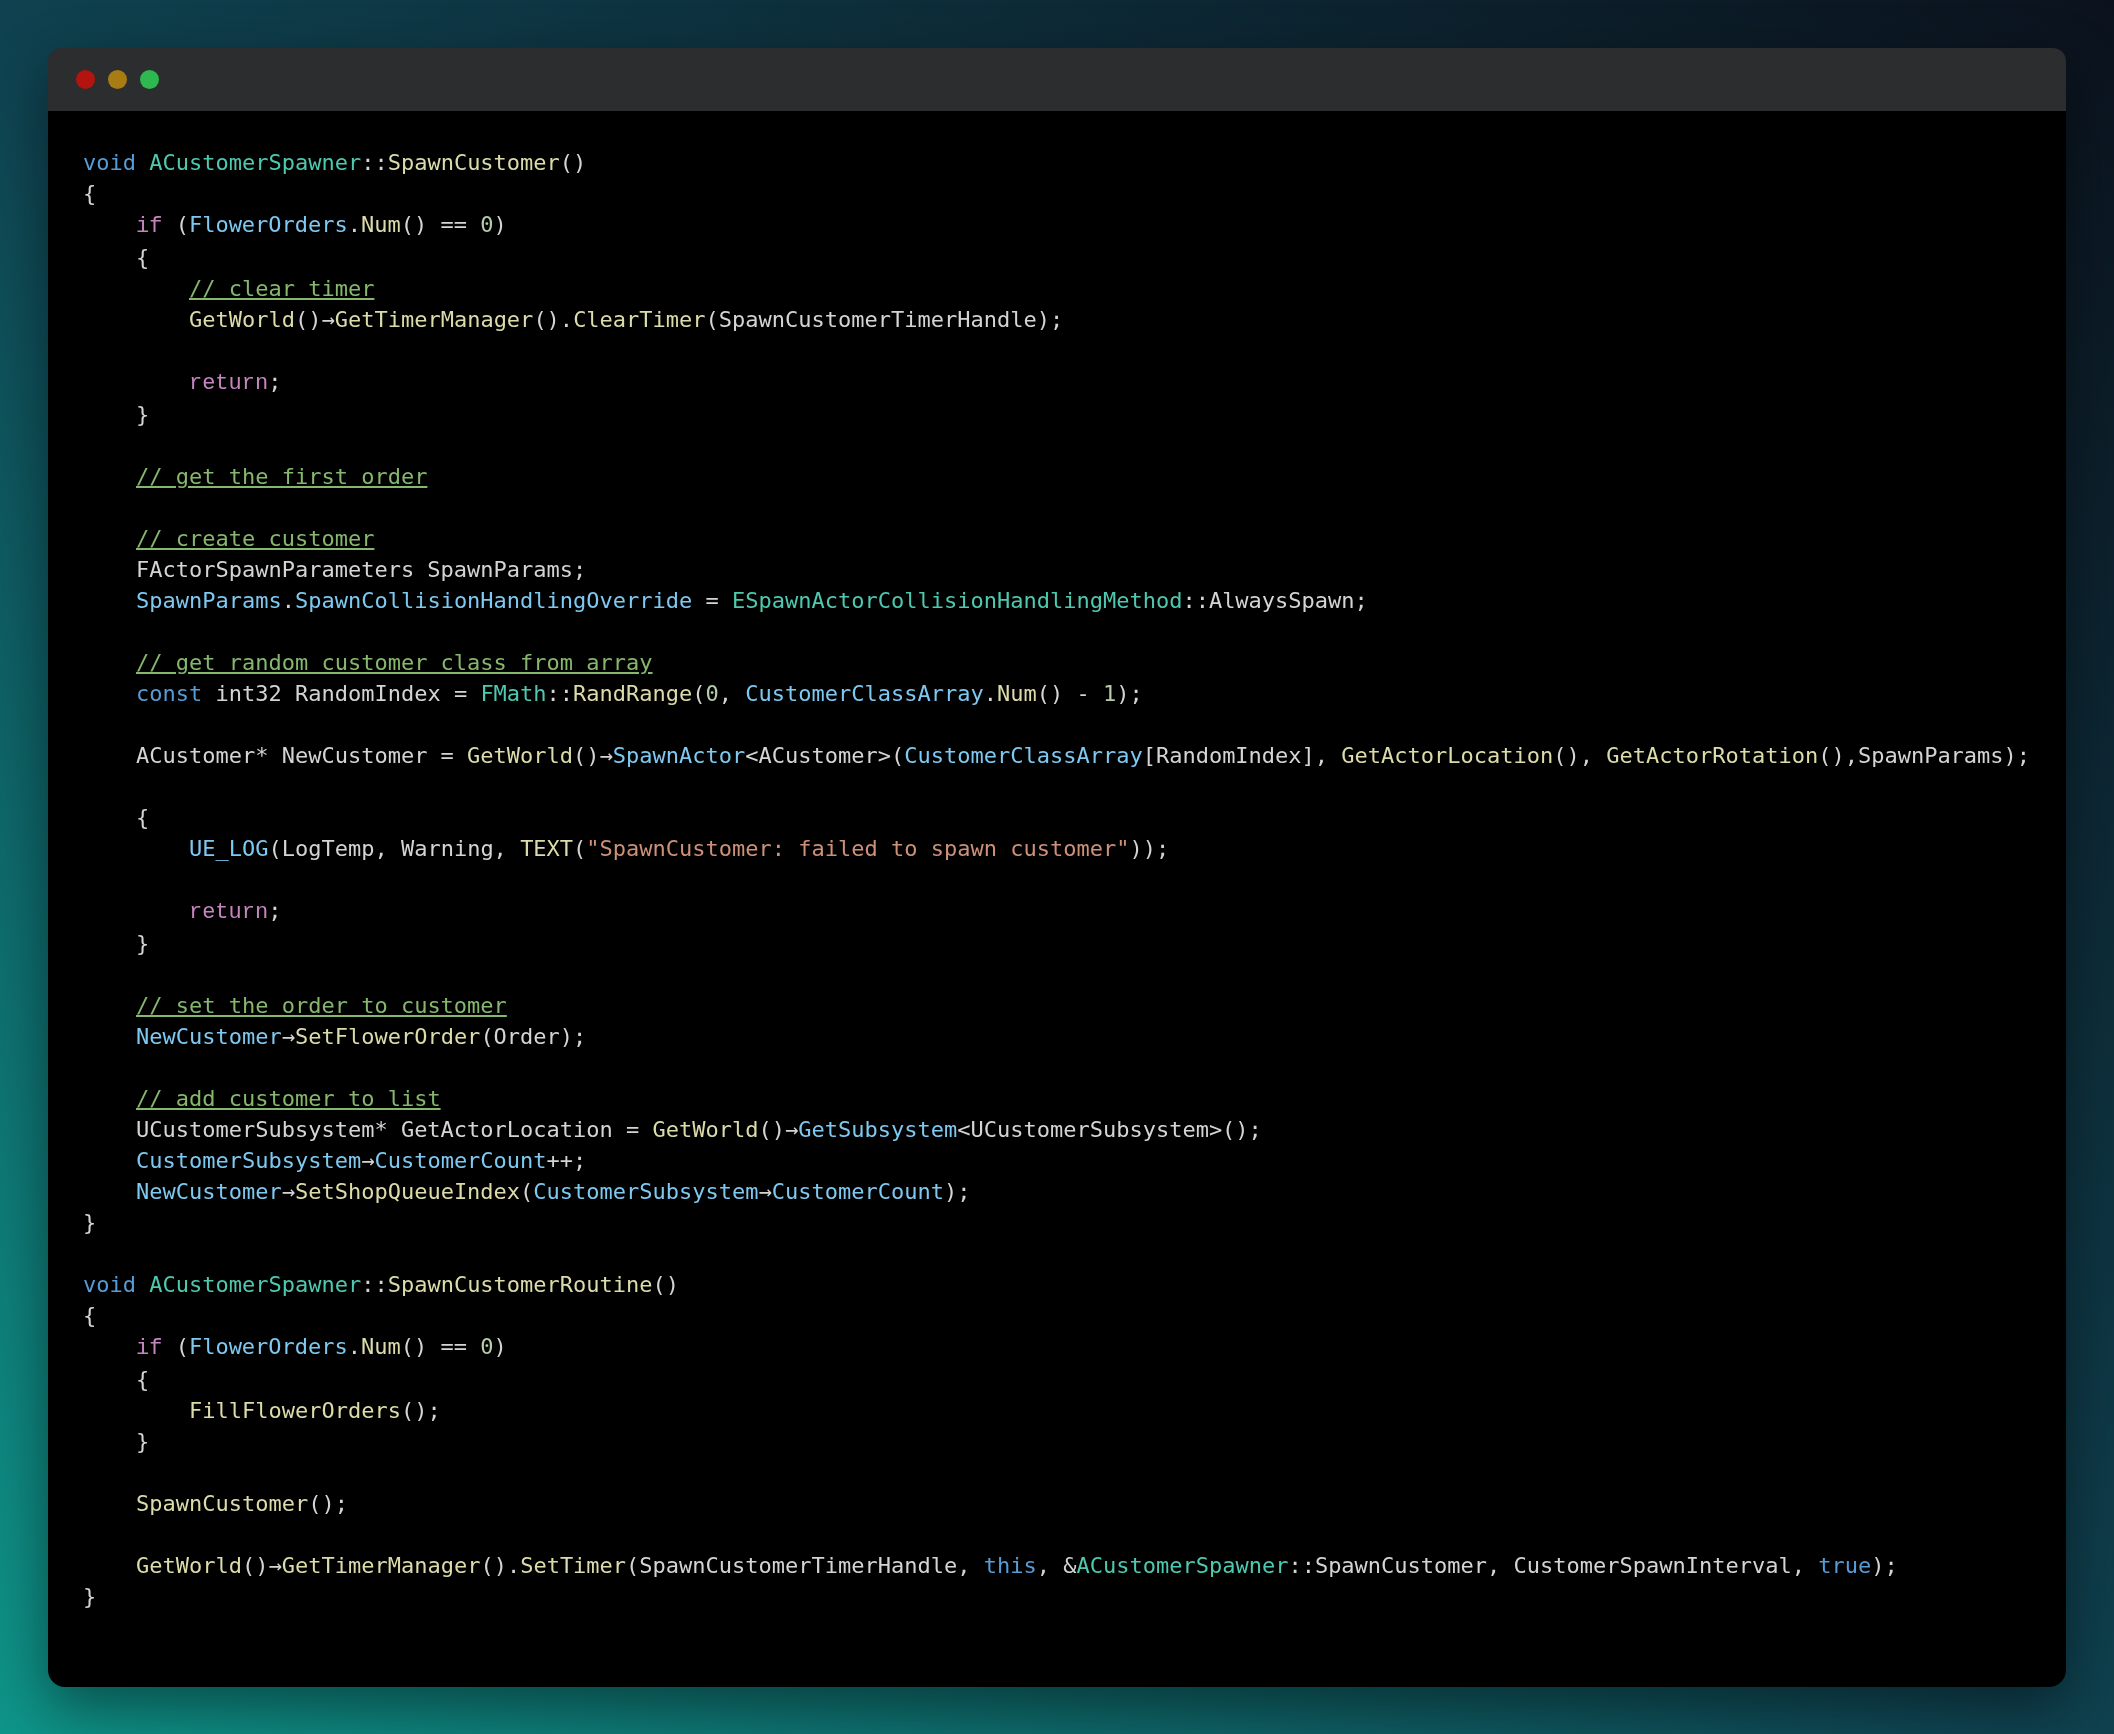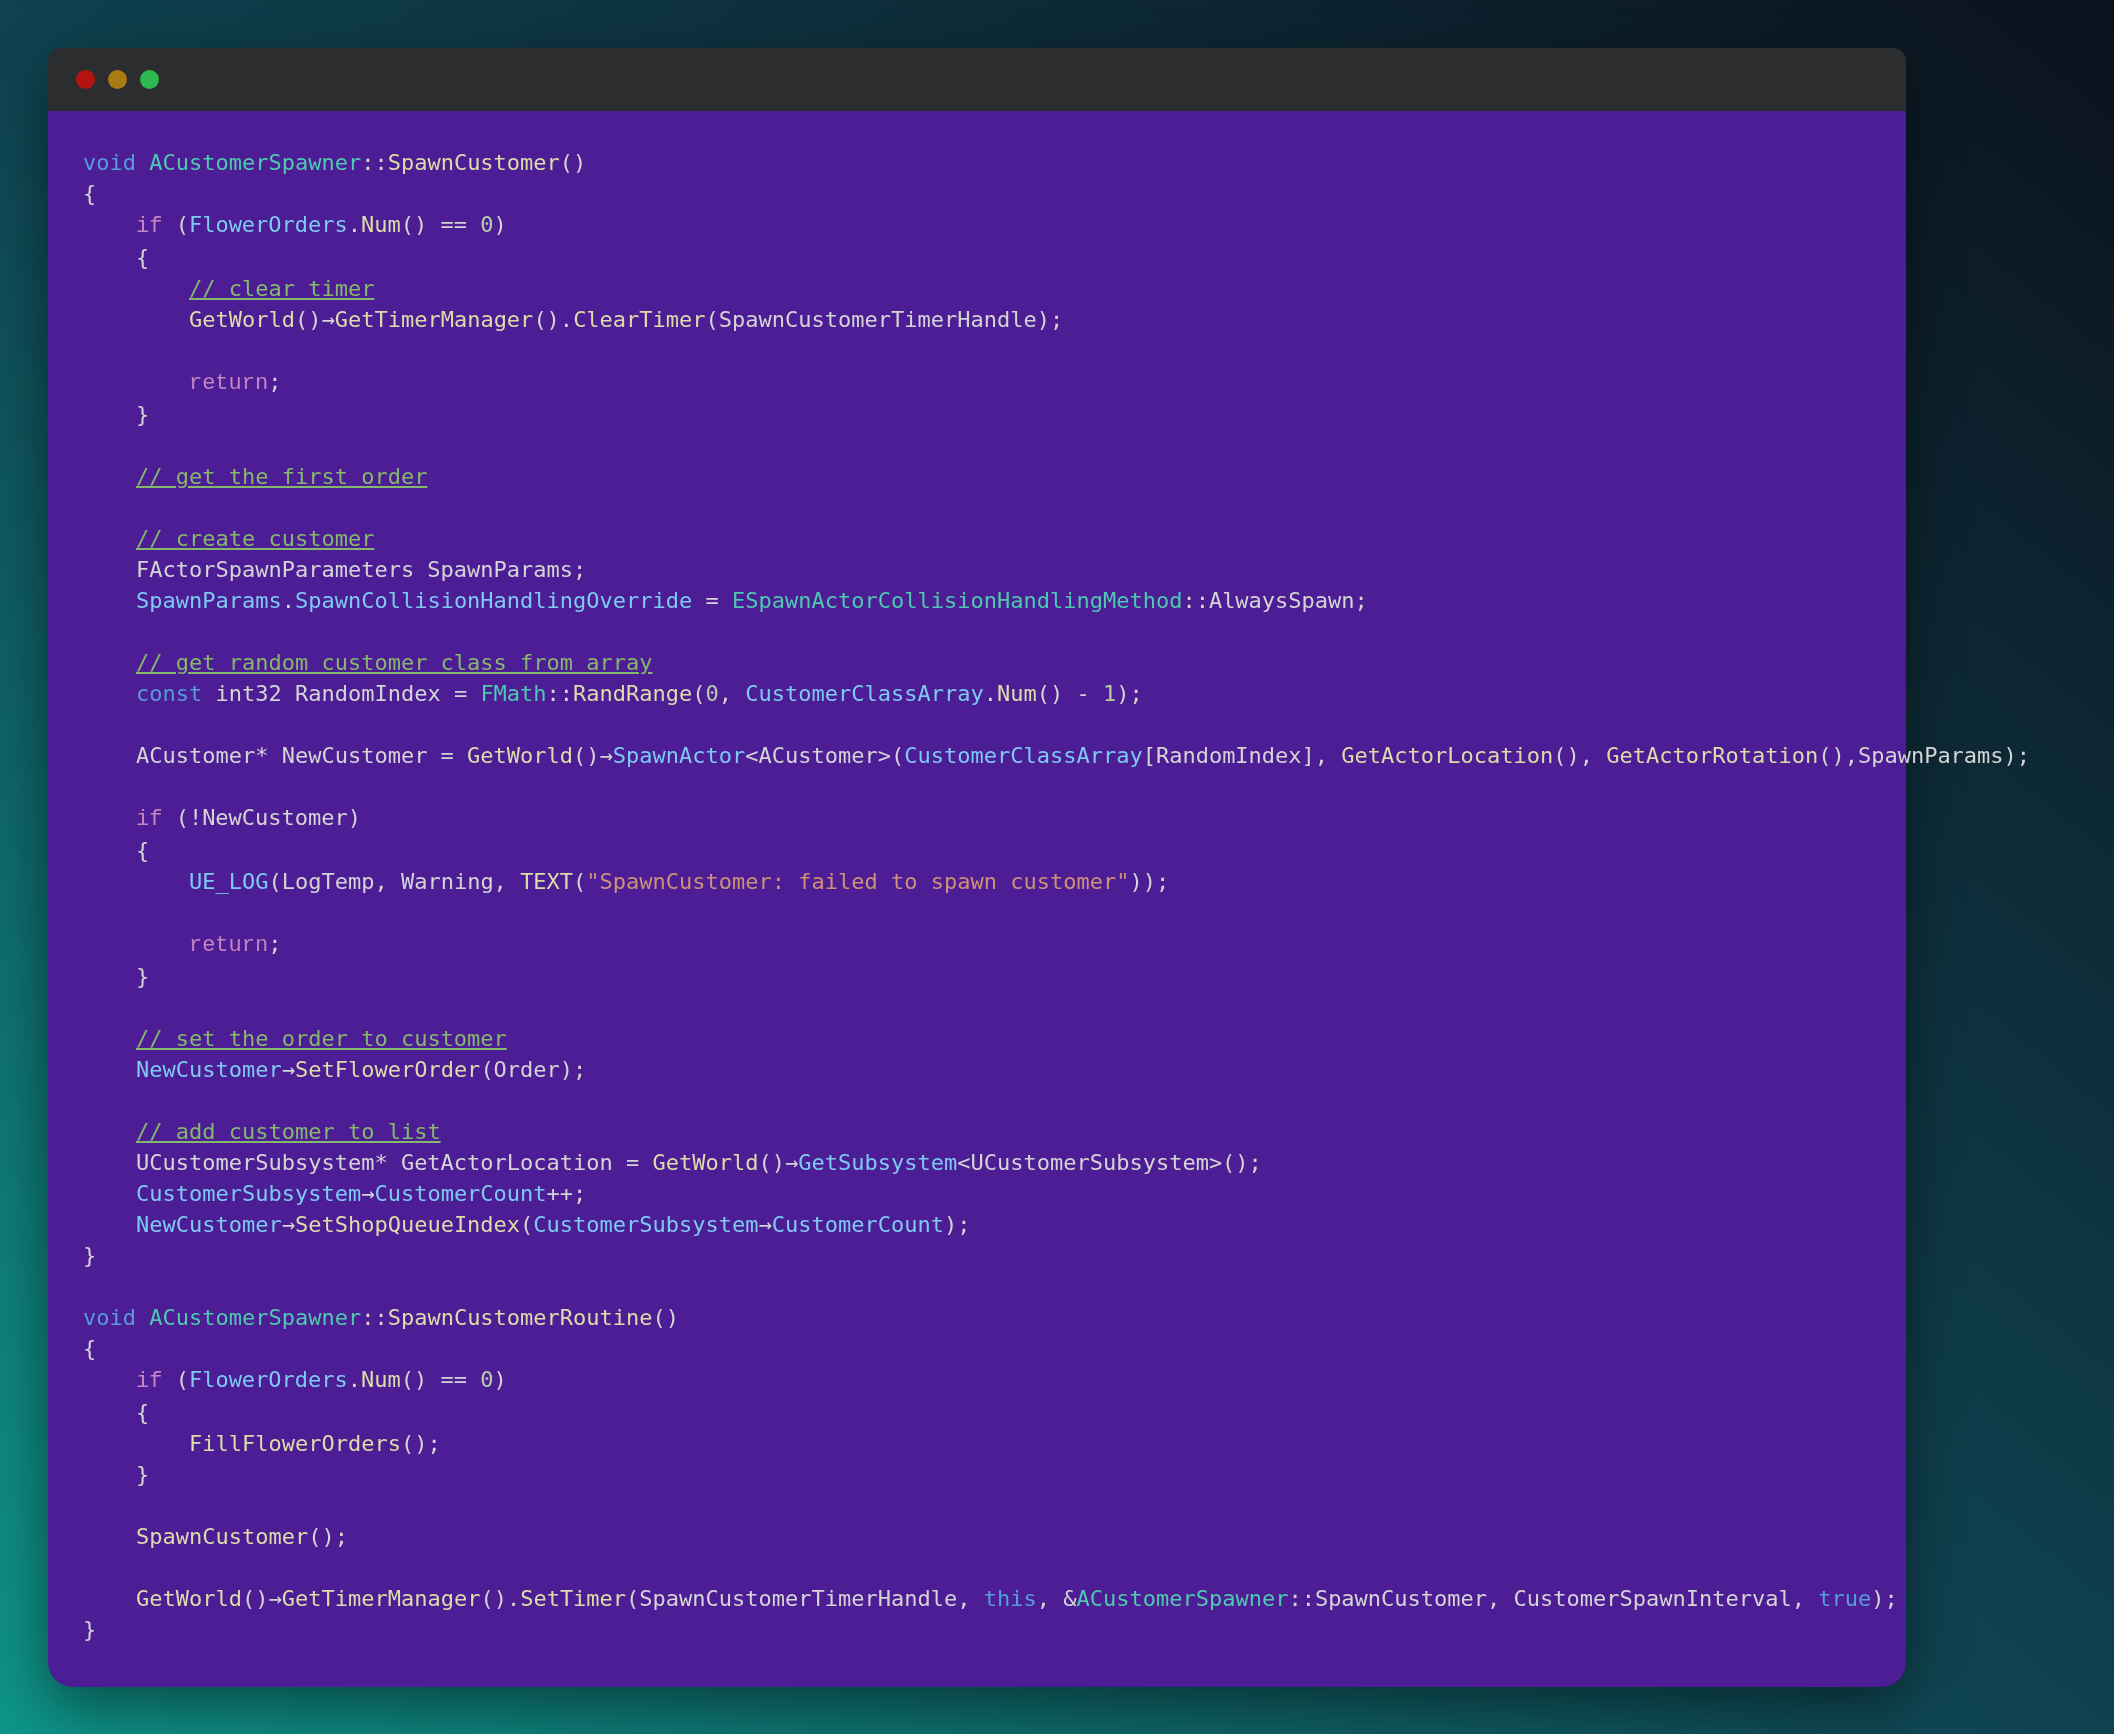--- a/index.html
+++ b/index.html
@@ -2,22 +2,22 @@
 <html style="font-size:13.2px"><head>
 <meta charset="utf-8">
 <style>
   html,body{margin:0;padding:0;}
   body{
     width:2114px;height:1735px;overflow:hidden;
     background:linear-gradient(to bottom left,#0b121d 0%,#0f4351 52%,#0e9589 100%);
     font-family:"DejaVu Sans Mono", monospace;
   }
   .window{
-    position:absolute;left:48px;top:48px;width:1858px;height:1639px;
-    background:#4c1d95;border-radius:25px;
+    position:absolute;left:48px;top:48px;width:2018px;height:1639px;
+    background:#000000;border-radius:17px;
     box-shadow:0 20px 58px rgba(0,0,0,.45);
   }
   .titlebar{
     height:63px;background:#2c2d2f;border-radius:13.2px 13.2px 0 0;
     display:flex;align-items:center;padding-left:28px;gap:13.2px;
   }
   .light{width:19px;height:19px;border-radius:50%;display:inline-block;}
   .code{
     padding:36px 31px 16.5px 35px;
     font-size:22px;line-height:31px;letter-spacing:0px;
@@ -58,21 +58,20 @@
       <div class="code-line"></div>
       <div class="code-line"><span class="tok-plain">    </span><span class="tok-com">// create customer</span></div>
       <div class="code-line"><span class="tok-plain">    FActorSpawnParameters SpawnParams;</span></div>
       <div class="code-line"><span class="tok-plain">    </span><span class="tok-var">SpawnParams</span><span class="tok-plain">.</span><span class="tok-var">SpawnCollisionHandlingOverride</span><span class="tok-plain"> = </span><span class="tok-type">ESpawnActorCollisionHandlingMethod</span><span class="tok-plain">::AlwaysSpawn;</span></div>
       <div class="code-line"></div>
       <div class="code-line"><span class="tok-plain">    </span><span class="tok-com">// get random customer class from array</span></div>
       <div class="code-line"><span class="tok-plain">    </span><span class="tok-kw">const</span><span class="tok-plain"> int32 RandomIndex = </span><span class="tok-type">FMath</span><span class="tok-plain">::</span><span class="tok-fn">RandRange</span><span class="tok-plain">(</span><span class="tok-num">0</span><span class="tok-plain">, </span><span class="tok-var">CustomerClassArray</span><span class="tok-plain">.</span><span class="tok-fn">Num</span><span class="tok-plain">() - </span><span class="tok-num">1</span><span class="tok-plain">);</span></div>
       <div class="code-line"></div>
       <div class="code-line"><span class="tok-plain">    ACustomer* NewCustomer = </span><span class="tok-fn">GetWorld</span><span class="tok-plain">()→</span><span class="tok-var">SpawnActor</span><span class="tok-plain">&lt;ACustomer&gt;(</span><span class="tok-var">CustomerClassArray</span><span class="tok-plain">[RandomIndex], </span><span class="tok-fn">GetActorLocation</span><span class="tok-plain">(), </span><span class="tok-fn">GetActorRotation</span><span class="tok-plain">(),SpawnParams);</span></div>
       <div class="code-line"></div>
-      <div class="code-line"><span class="tok-plain">    </span><span class="tok-ctrl">if</span><span class="tok-plain"> (!NewCustomer)</span></div>
       <div class="code-line"><span class="tok-plain">    {</span></div>
       <div class="code-line"><span class="tok-plain">        </span><span class="tok-var">UE_LOG</span><span class="tok-plain">(LogTemp, Warning, </span><span class="tok-fn">TEXT</span><span class="tok-plain">(</span><span class="tok-str">"SpawnCustomer: failed to spawn customer"</span><span class="tok-plain">));</span></div>
       <div class="code-line"></div>
       <div class="code-line"><span class="tok-plain">        </span><span class="tok-ctrl">return</span><span class="tok-plain">;</span></div>
       <div class="code-line"><span class="tok-plain">    }</span></div>
       <div class="code-line"></div>
       <div class="code-line"><span class="tok-plain">    </span><span class="tok-com">// set the order to customer</span></div>
       <div class="code-line"><span class="tok-plain">    </span><span class="tok-var">NewCustomer</span><span class="tok-plain">→</span><span class="tok-fn">SetFlowerOrder</span><span class="tok-plain">(Order);</span></div>
       <div class="code-line"></div>
       <div class="code-line"><span class="tok-plain">    </span><span class="tok-com">// add customer to list</span></div>

